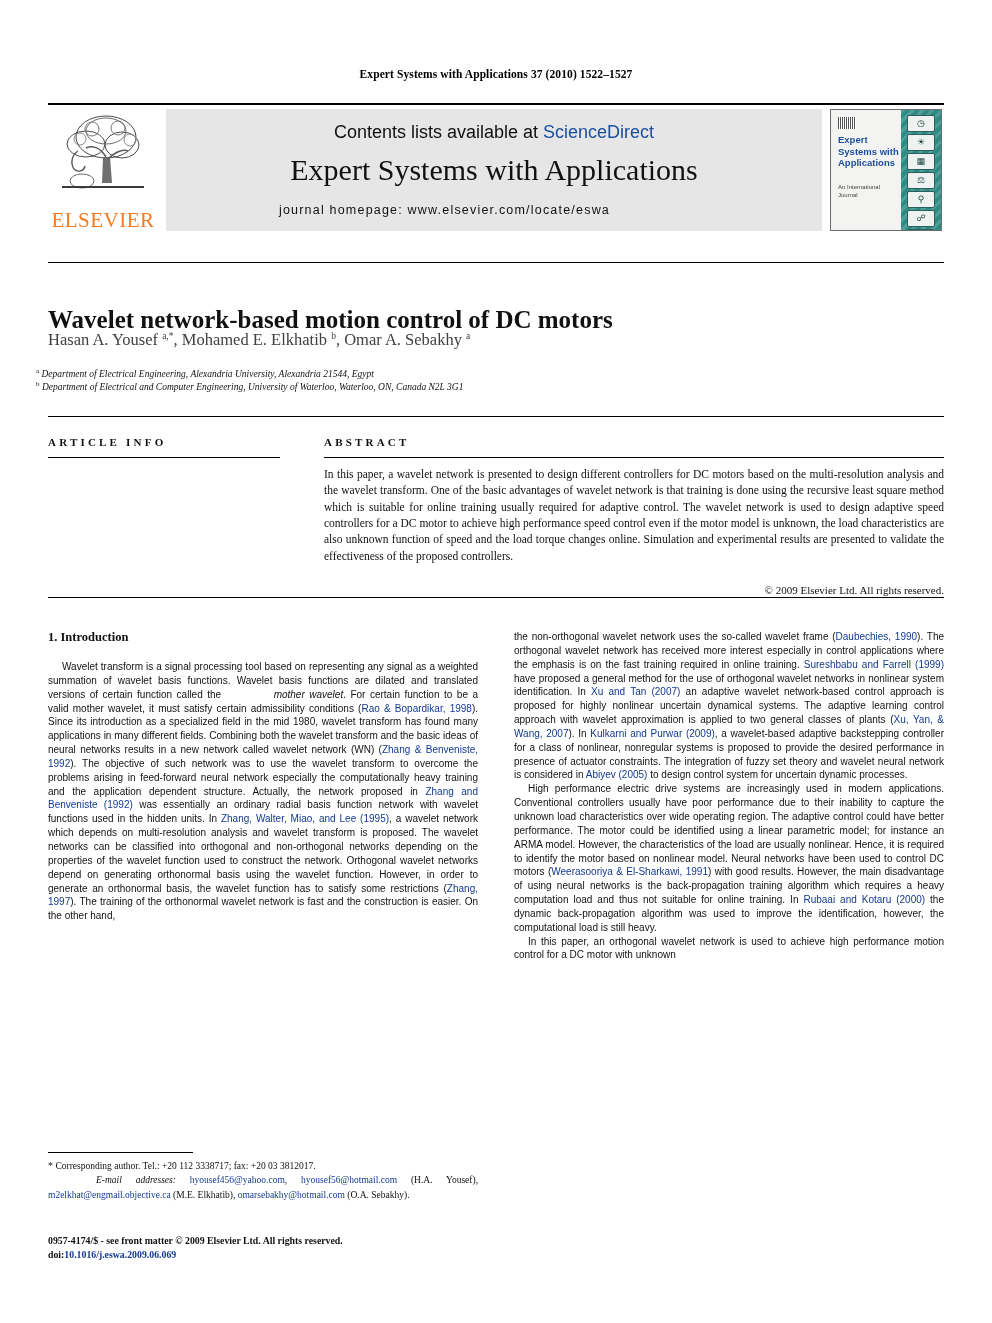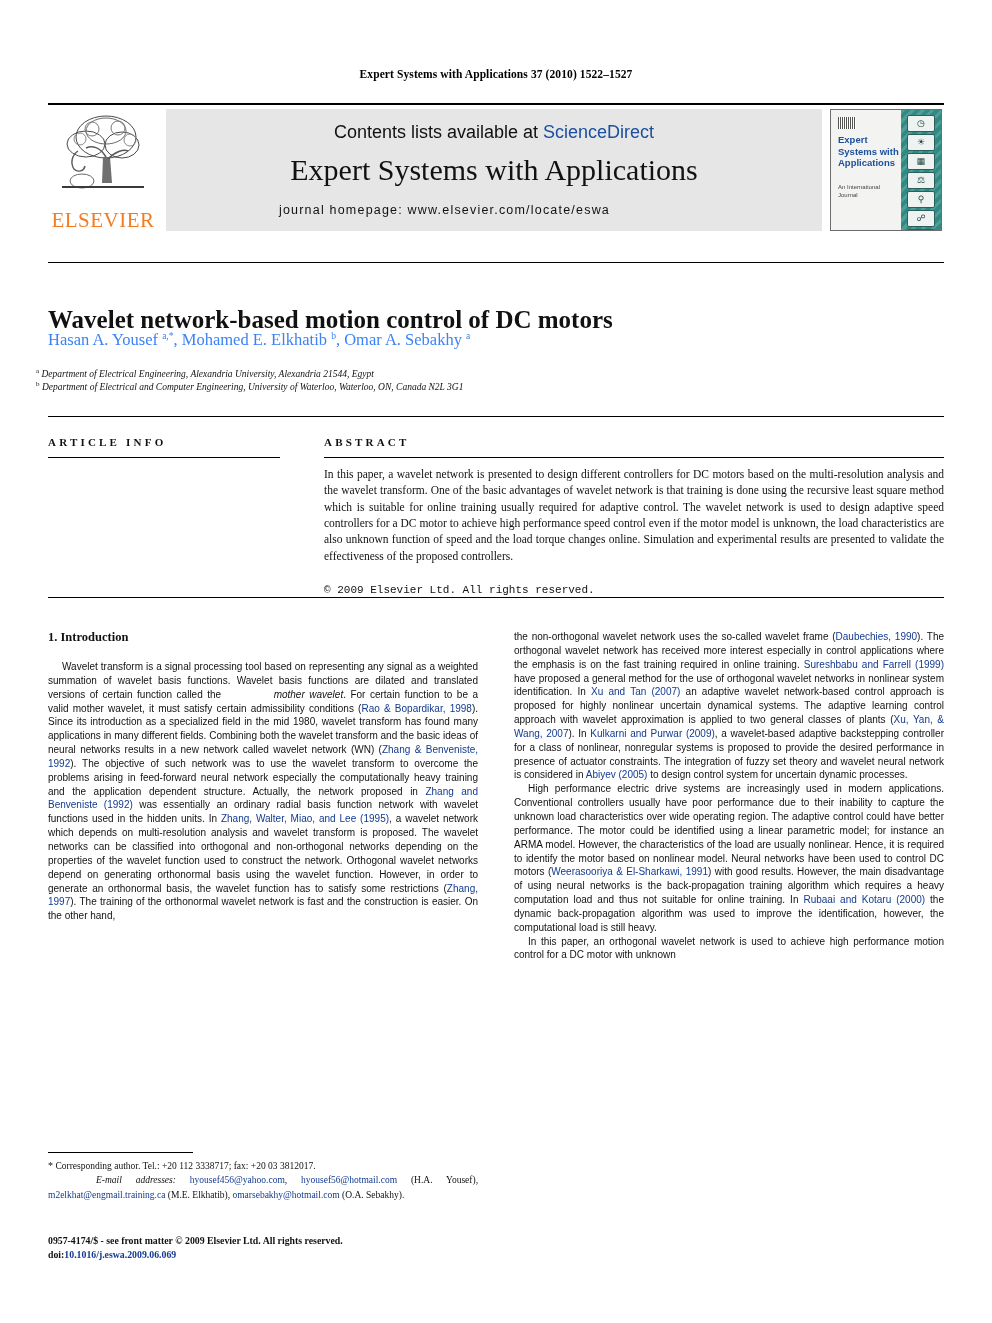--- a/index.html
+++ b/index.html
@@ -95,21 +95,21 @@
   
   .title-rule {
     position:absolute; top:262px; left:48px; width:896px; height:1px; background:#000;
   }
   .art-title {
     position:absolute; top:288px; left:48px; width:760px;
     font-family:Liberation Serif, serif; font-size:25px; color:#111; line-height:1.2;
   }
   .authors {
     position:absolute; top:330px; left:48px; width:800px;
-    font-family:"Liberation Serif", serif; font-size:16.5px; color:#3b82f6;
+    font-family:"Liberation Serif", serif; font-size:16.5px; color:#404040;
   }
   .authors sup { font-size:9.5px; }
   .affil {
     position:absolute; left:36px; width:800px;
     font-family:"Liberation Serif", serif; font-style:italic;
     font-size:9.5px; color:#111; line-height:1.45;
   }
   .affil sup { font-style:normal; font-size:7px; }
   .affil-a { top:366px; }
   .affil-b { top:379px; }
@@ -139,21 +139,21 @@
   }
   .keywords .kw-head { font-style:italic; font-weight:bold; }
 
   .abstract {
     position:absolute; top:466px; left:324px; width:620px;
     font-family:"Liberation Serif", serif; font-size:11.5px;
     line-height:1.42; text-align:justify; color:#111;
   }
   .copyright {
     position:absolute; top:584px; left:324px; width:620px;
-    font-family:Liberation Mono, monospace;
+    text-align:right; font-family:Liberation Serif, serif;
     font-size:11px; color:#111;
   }
 
   
   .sec-head {
     position:absolute; top:630px; left:48px;
     font-family:"Liberation Serif", serif; font-weight:bold;
     font-size:12.5px; color:#111;
   }
   .col {
@@ -272,21 +272,21 @@
   </div>
 
   <div class="foot-rule"></div>
   <div class="footnotes">
     <div><span class="star">*</span> <span>Corresponding author. Tel.: +20 112 3338717; fax: +20 03 3812017.</span></div>
     <div>
       <span class="it">E-mail addresses:</span>
       <span class="mail">hyousef456@yahoo.com</span>,
       <span class="mail">hyousef56@hotmail.com</span>
       <span>(H.A. Yousef)</span>,
-      <span class="mail">m2elkhat@engmail.training.ca</span>
+      <span class="mail">m2elkhat@engmail.objective.ca</span>
       <span>(M.E. Elkhatib)</span>,
       <span class="mail">omarsebakhy@hotmail.com</span>
       <span>(O.A. Sebakhy)</span>.
     </div>
   </div>
 
   <div class="issn-block">
     <div>0957-4174/$ - see front matter © 2009 Elsevier Ltd. All rights reserved.</div>
     <div><span>doi:</span><span class="doi-link">10.1016/j.eswa.2009.06.069</span></div>
   </div>

